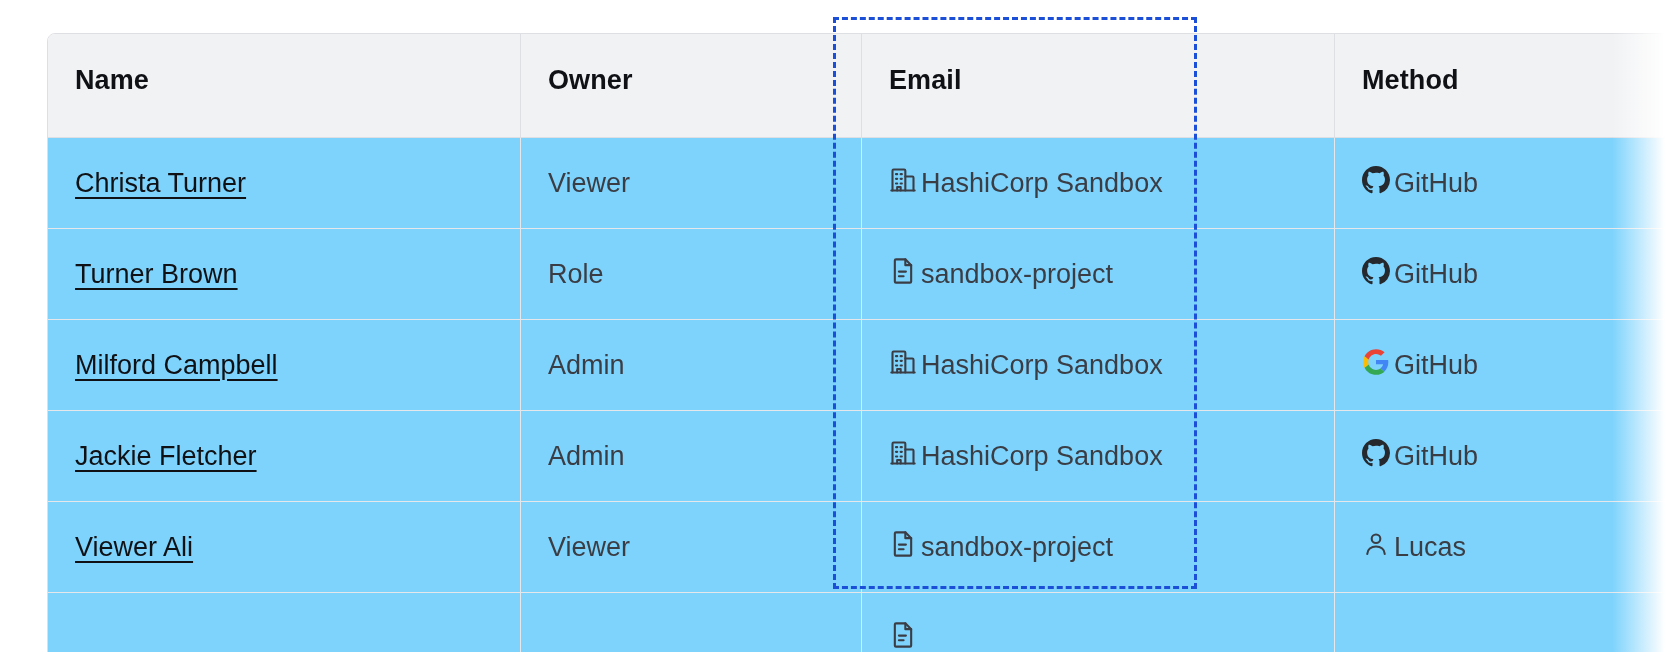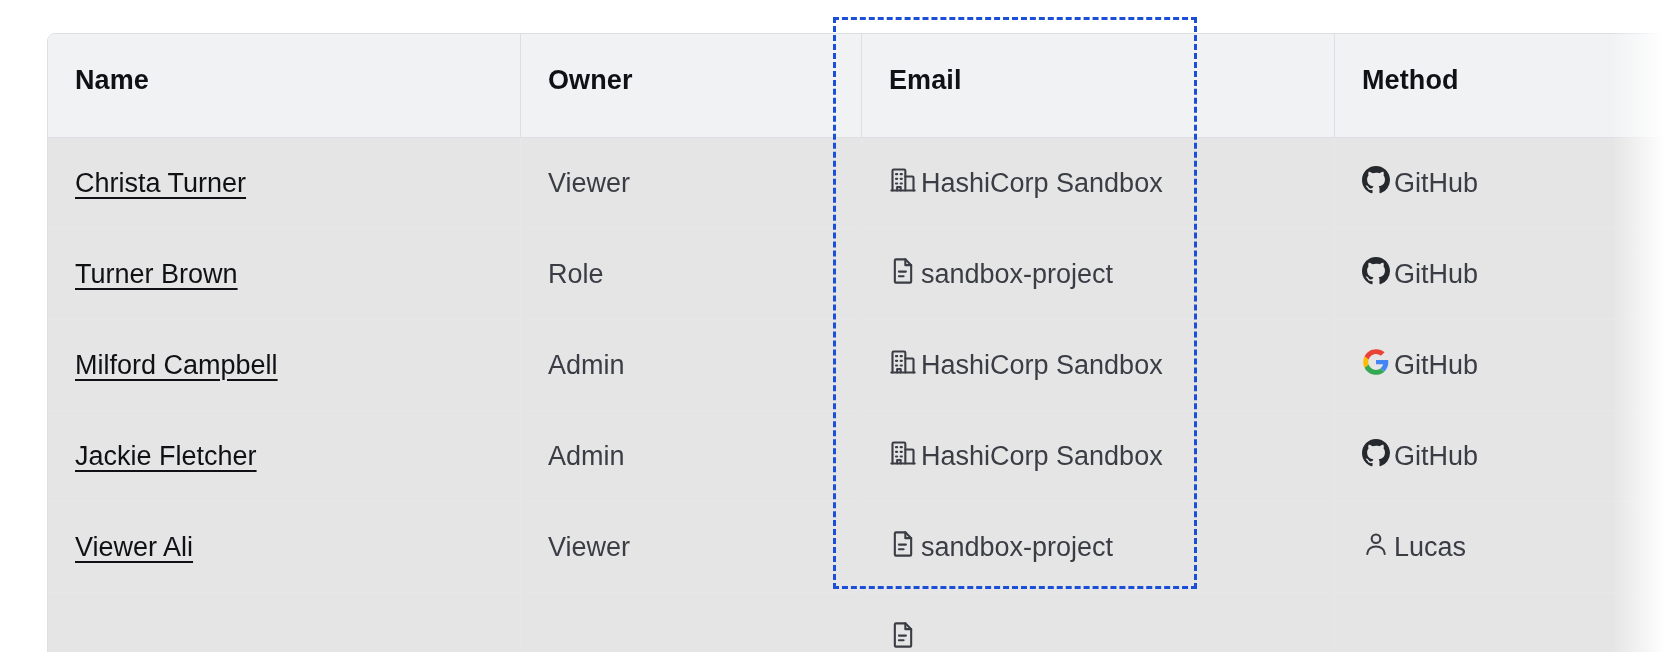--- a/index.html
+++ b/index.html
@@ -66,21 +66,21 @@
   
   tbody td {
     height: 90px;
     padding: 0 0 0 27px;
     vertical-align: middle;
     border-bottom: 1px solid #e6e7ea;
     border-right: 1px solid #e6e7ea;
     font-size: 27px;
     color: #3b3d45;
     white-space: nowrap;
-    background: #e5e5e5;
+    background: #7dd3fc;
   }
   tbody td:last-child { border-right: none; }
   tbody tr:last-child td { border-bottom: 1px solid #e6e7ea; }
 
   .name-link {
     color: #0f1115;
     text-decoration: underline;
     text-underline-offset: 5px;
     text-decoration-thickness: 2px;
     font-size: 27px;

